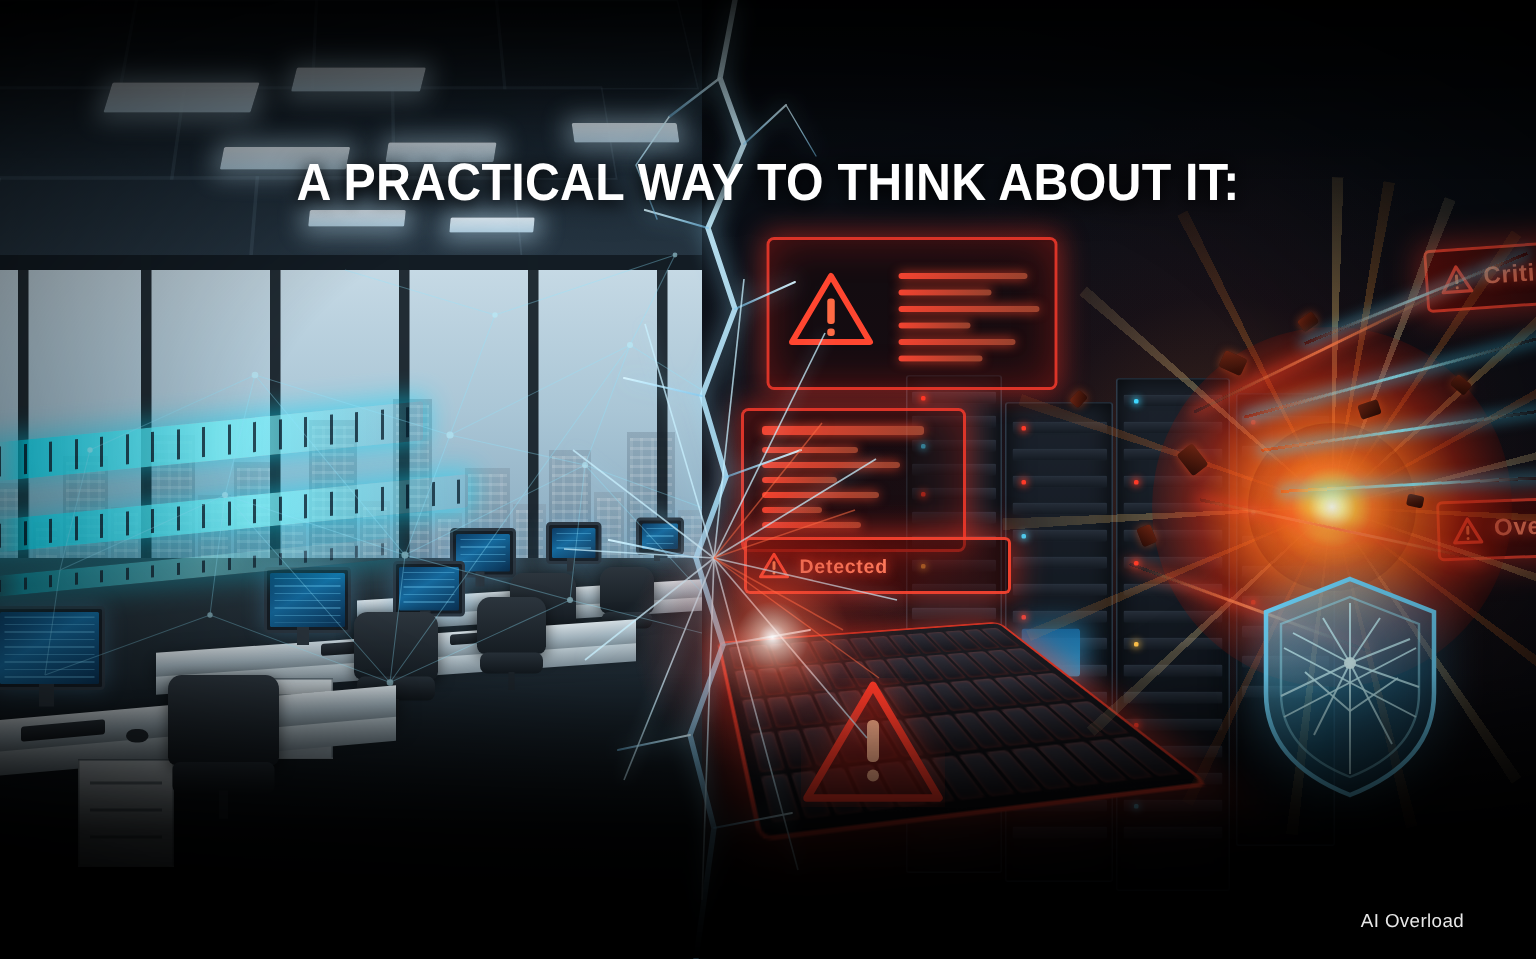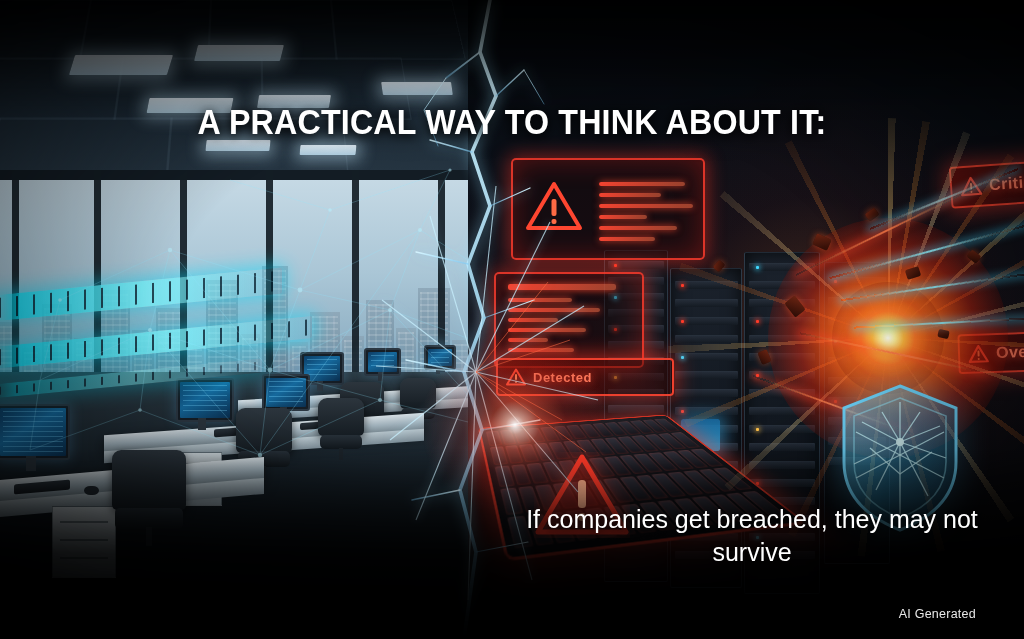--- a/index.html
+++ b/index.html
@@ -696,17 +696,16 @@
     </svg>
     <div class="impact"></div>
 
     <div class="topfade"></div>
     <div class="botfade"></div>
     <div class="vignette"></div>
   </div>
 
   <div class="txtlayer">
     <div id="title">A PRACTICAL WAY TO THINK ABOUT IT:</div>
-    <div class="caption" id="caption-right">If companies get breached, they may not survive</div>
-    <div id="watermark">AI Generated</div>
+    <div id="watermark">AI Overload</div>
   </div>
 
 </div>
 
 </body></html>

